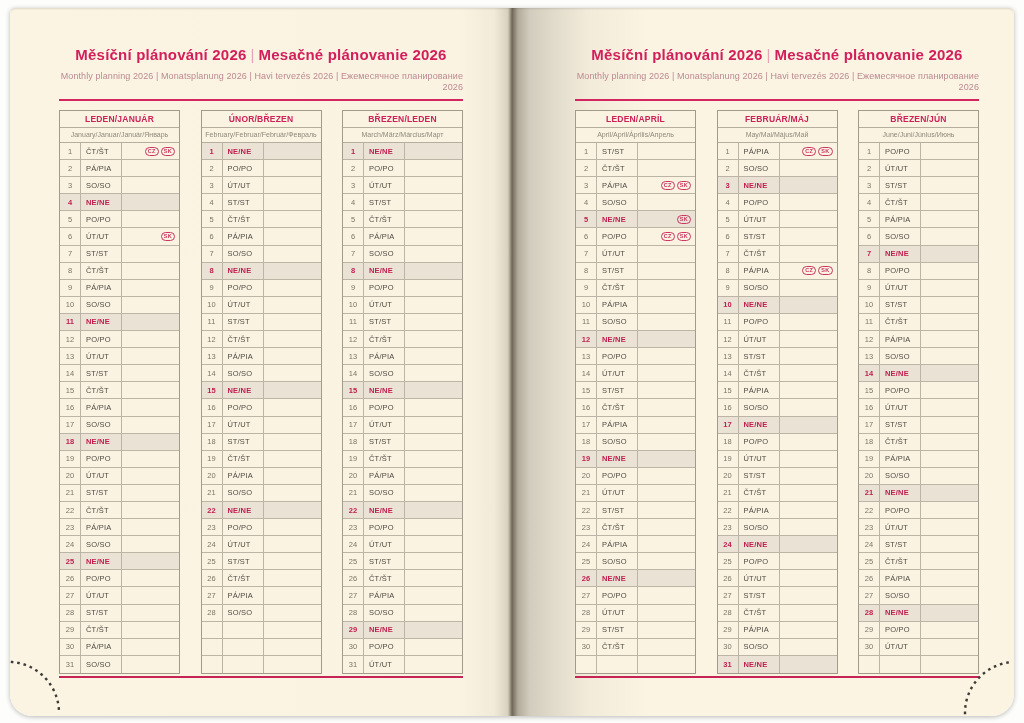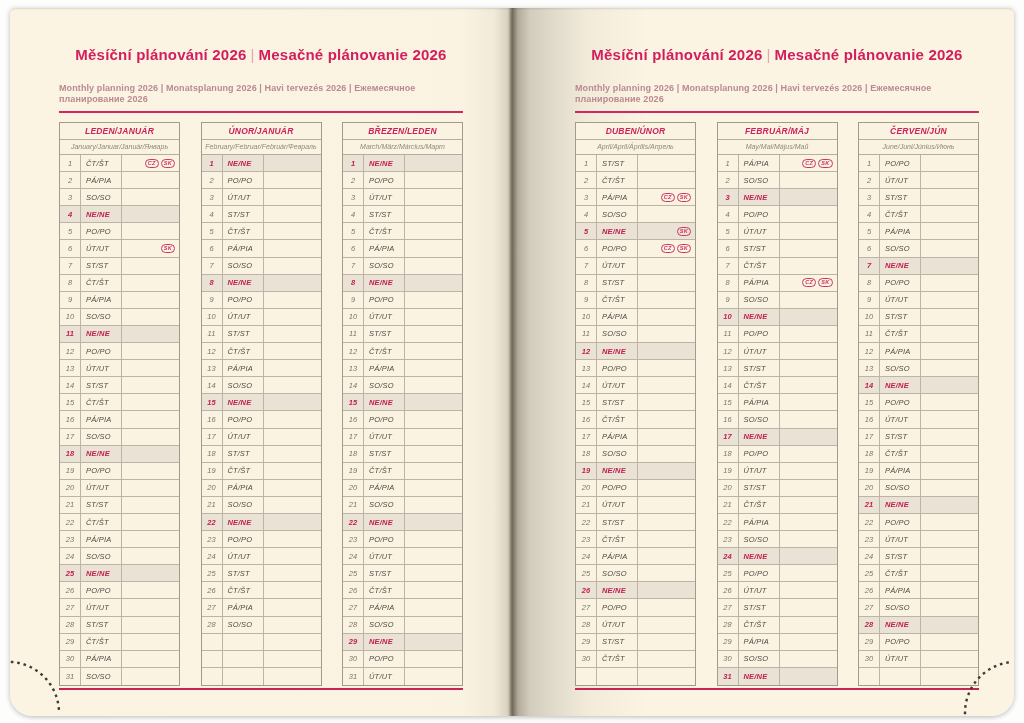--- a/index.html
+++ b/index.html
@@ -19,24 +19,24 @@
   .pageR{
     left:502px;border-radius:0 5px 22px 0;
     background:linear-gradient(to right,#6e6758 0%,#b2ab9b 1.2%,#d2ccbe 3.5%,#e0daca 8%,#f2ebda 15%,#fbf4e3 27%,#fbf4e3 100%);
     box-shadow:0 1px 5px rgba(0,0,0,.28), inset 0 2px 2px -1px rgba(0,0,0,.12);
   }
   .inner{width:404px;}
   .pageL .inner{margin-left:49px;}
   .pageR .inner{margin-left:63px;}
   .title{margin-top:38px;text-align:center;font-size:15px;font-weight:bold;color:#d31e5c;letter-spacing:.2px;line-height:17px;}
   .title .sep{color:#e8a2b8;font-weight:normal;padding:0 4px;}
-  .subtitle{margin-top:20px;text-align:left;font-size:9px;color:#bb8990;letter-spacing:.1px;line-height:11px;font-weight:bold;}
+  .subtitle{margin-top:8px;text-align:right;font-size:9px;color:#bb8990;letter-spacing:.1px;line-height:11px;}
   .rule{height:2px;background:#d4255e;margin-top:6px;}
   .months{display:flex;justify-content:space-between;margin-top:9px;}
-  .month{width:121px;box-sizing:border-box;border:1px solid #a29a8b;background:#faf3e2;font-style:italic;}
+  .month{width:121px;box-sizing:border-box;border:1px solid #a29a8b;background:#faf3e2;}
   .mh{height:16px;line-height:16px;text-align:center;font-size:8.5px;font-weight:bold;color:#cd2158;letter-spacing:.2px;border-bottom:1px solid #b5ad9d;}
   .ms{height:14px;line-height:14px;text-align:center;font-size:7px;color:#8f897b;border-bottom:1px solid #b5ad9d;white-space:nowrap;}
   .mrow{display:flex;height:17.1px;border-bottom:1px solid #bcb4a4;box-sizing:border-box;}
   .month .mrow:last-child{border-bottom:none;}
   .num{width:21px;flex:0 0 21px;border-right:1px solid #bcb4a4;font-size:7.5px;color:#7b7567;display:flex;align-items:center;justify-content:center;box-sizing:border-box;}
   .dayl{width:41px;flex:0 0 41px;border-right:1px solid #bcb4a4;font-size:7.5px;color:#4f4b43;display:flex;align-items:center;padding-left:5px;box-sizing:border-box;letter-spacing:.2px;white-space:nowrap;}
   .note{flex:1;display:flex;align-items:center;justify-content:flex-end;gap:2px;padding-right:4px;}
   .sun{background:#e9e2d5;}
   .sun .num,.sun .dayl{color:#c22050;font-weight:bold;}
   .badge{display:inline-block;border:1px solid #cb3663;color:#cb3663;border-radius:5px;font-size:5.5px;font-weight:bold;line-height:7px;height:7px;padding:0 2px;letter-spacing:.3px;}
@@ -214,21 +214,21 @@
               <div class="dayl">PÁ/PIA</div>
               <div class="note"></div>
             </div>
             <div class="mrow">
               <div class="num">31</div>
               <div class="dayl">SO/SO</div>
               <div class="note"></div>
             </div>
           </div>
           <div class="month">
-            <div class="mh">ÚNOR/JANUÁR</div>
+            <div class="mh">ÚNOR/BŘEZEN</div>
             <div class="ms">February/Februar/Február/Февраль</div>
             <div class="mrow sun">
               <div class="num">1</div>
               <div class="dayl">NE/NE</div>
               <div class="note"></div>
             </div>
             <div class="mrow">
               <div class="num">2</div>
               <div class="dayl">PO/PO</div>
               <div class="note"></div>
@@ -545,21 +545,21 @@
 
   <div class="page pageR">
     <div class="inner">
       <div class="title">
         <span>Měsíční plánování 2026</span><span class="sep">|</span><span>Mesačné plánovanie 2026</span>
       </div>
       <div class="subtitle">Monthly planning 2026 | Monatsplanung 2026 | Havi tervezés 2026 | Ежемесячное планирование 2026</div>
       <div class="rule"></div>
       <div class="months">
           <div class="month">
-            <div class="mh">DUBEN/ÚNOR</div>
+            <div class="mh">LEDEN/APRÍL</div>
             <div class="ms">April/April/Április/Апрель</div>
             <div class="mrow">
               <div class="num">1</div>
               <div class="dayl">ST/ST</div>
               <div class="note"></div>
             </div>
             <div class="mrow">
               <div class="num">2</div>
               <div class="dayl">ČT/ŠT</div>
               <div class="note"></div>
@@ -877,21 +877,21 @@
               <div class="dayl">SO/SO</div>
               <div class="note"></div>
             </div>
             <div class="mrow sun">
               <div class="num">31</div>
               <div class="dayl">NE/NE</div>
               <div class="note"></div>
             </div>
           </div>
           <div class="month">
-            <div class="mh">ČERVEN/JÚN</div>
+            <div class="mh">BŘEZEN/JÚN</div>
             <div class="ms">June/Juni/Június/Июнь</div>
             <div class="mrow">
               <div class="num">1</div>
               <div class="dayl">PO/PO</div>
               <div class="note"></div>
             </div>
             <div class="mrow">
               <div class="num">2</div>
               <div class="dayl">ÚT/UT</div>
               <div class="note"></div>

